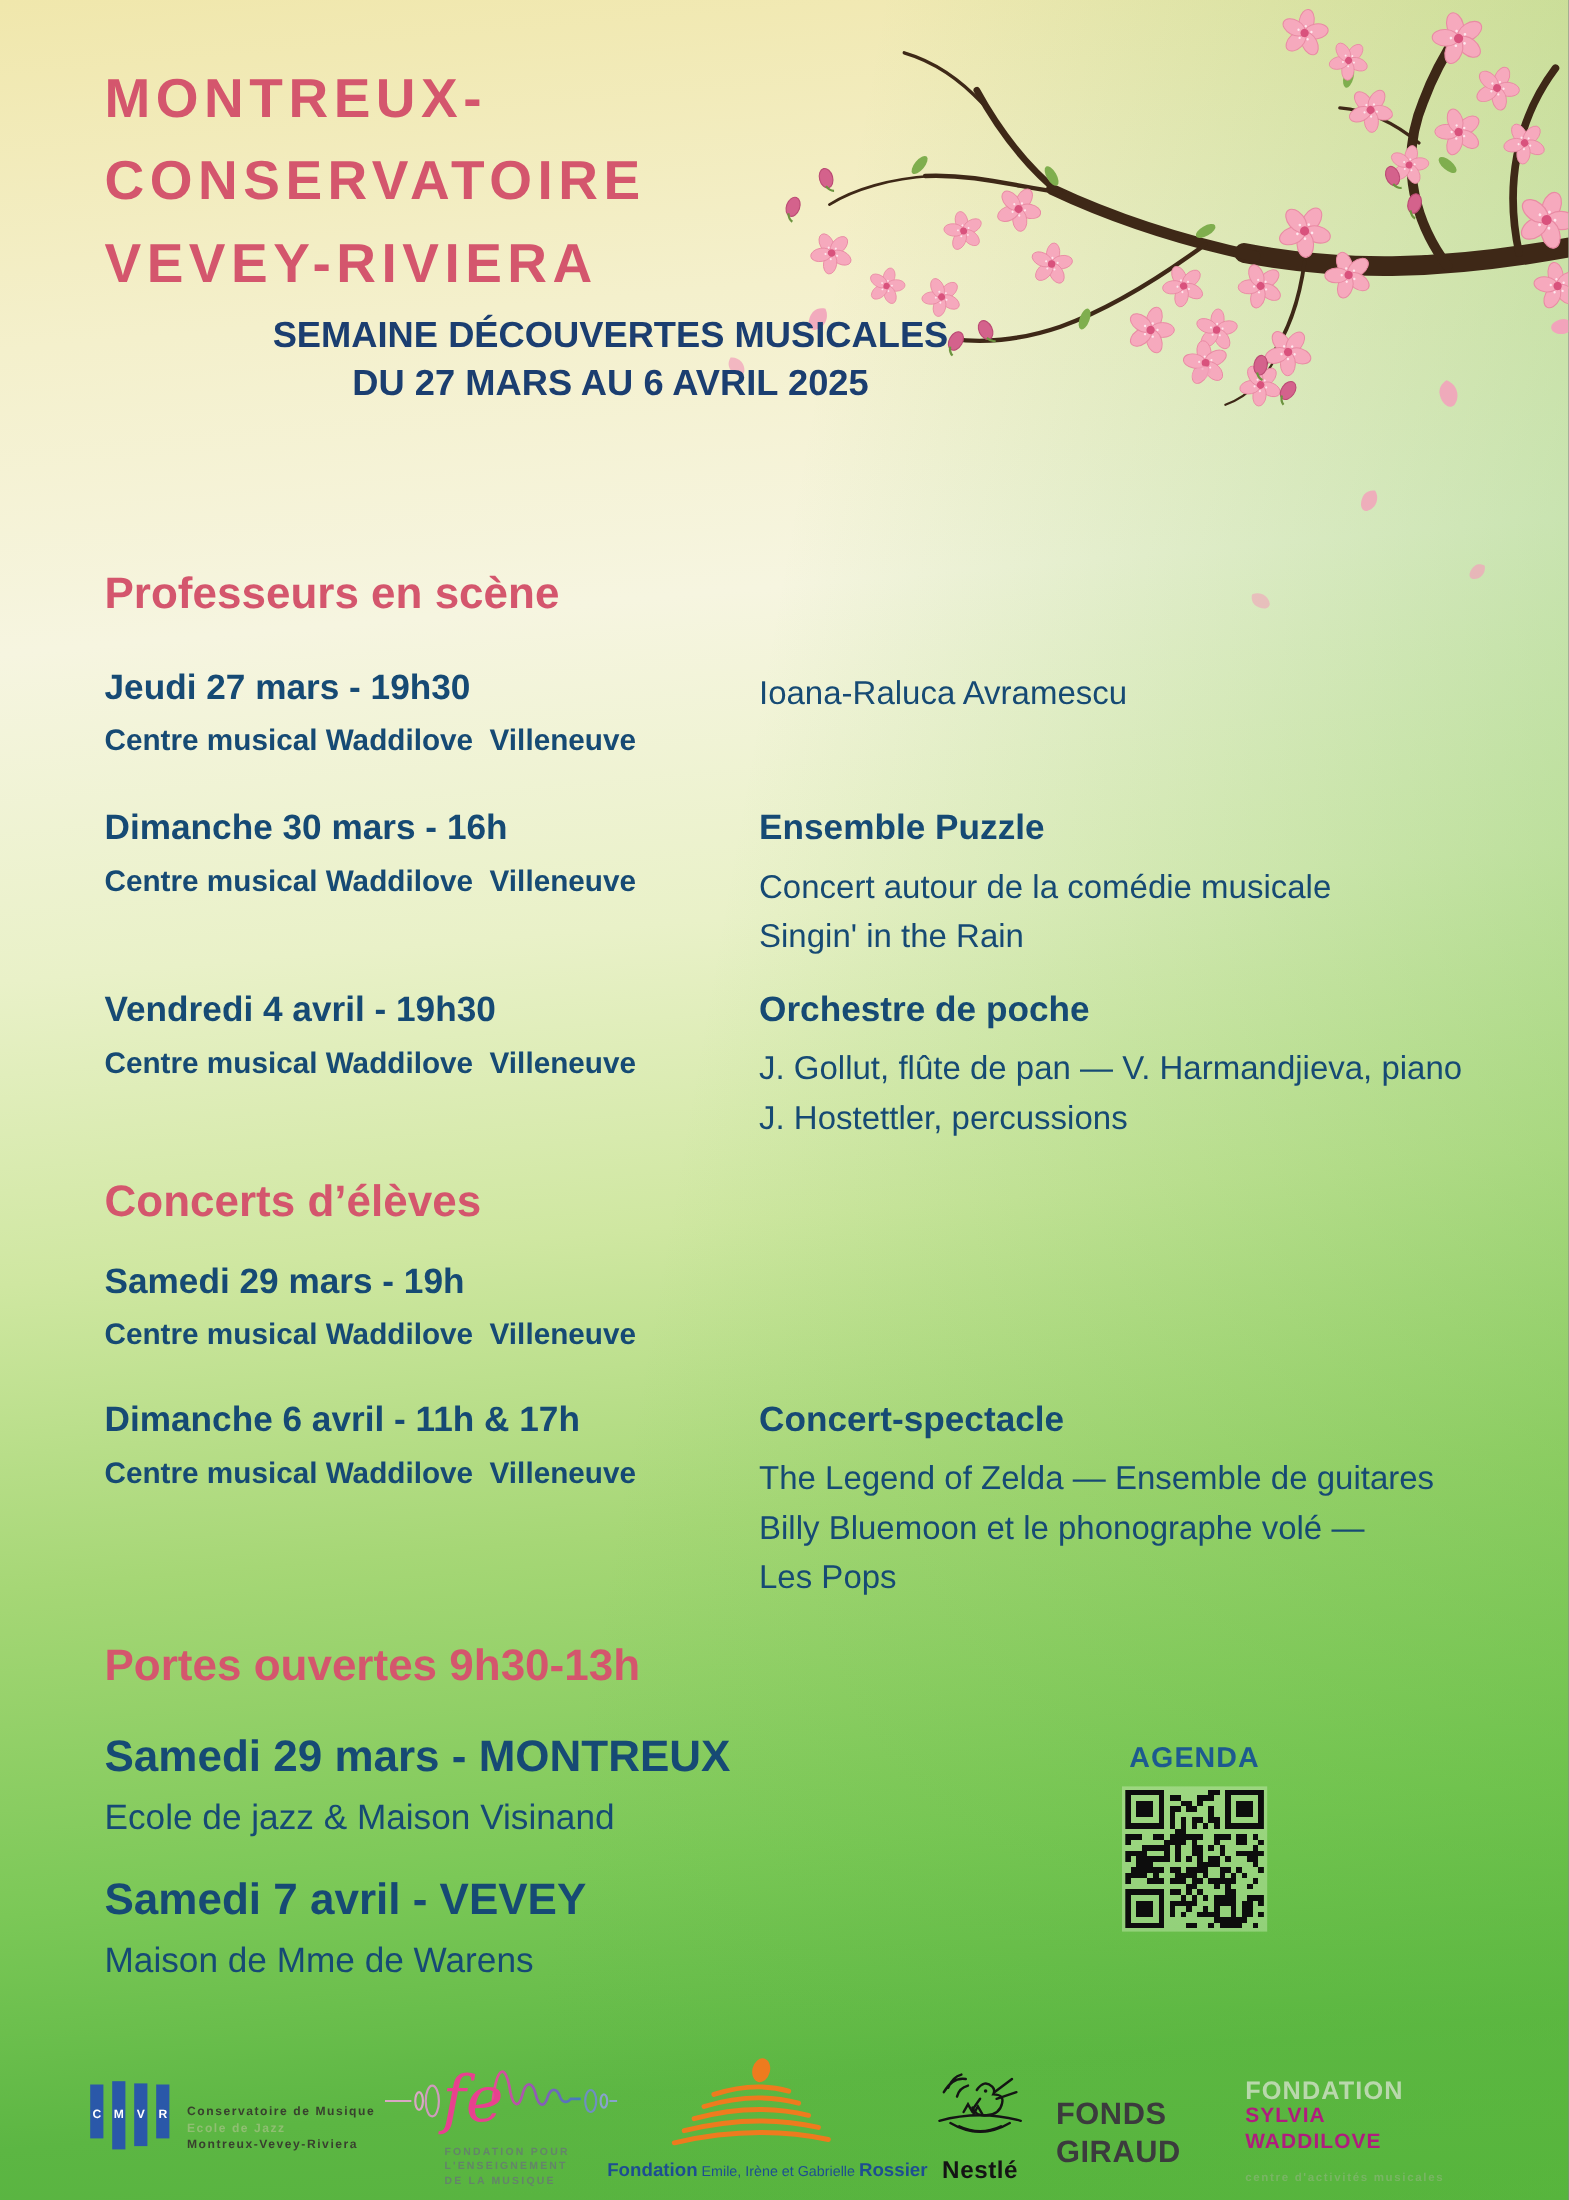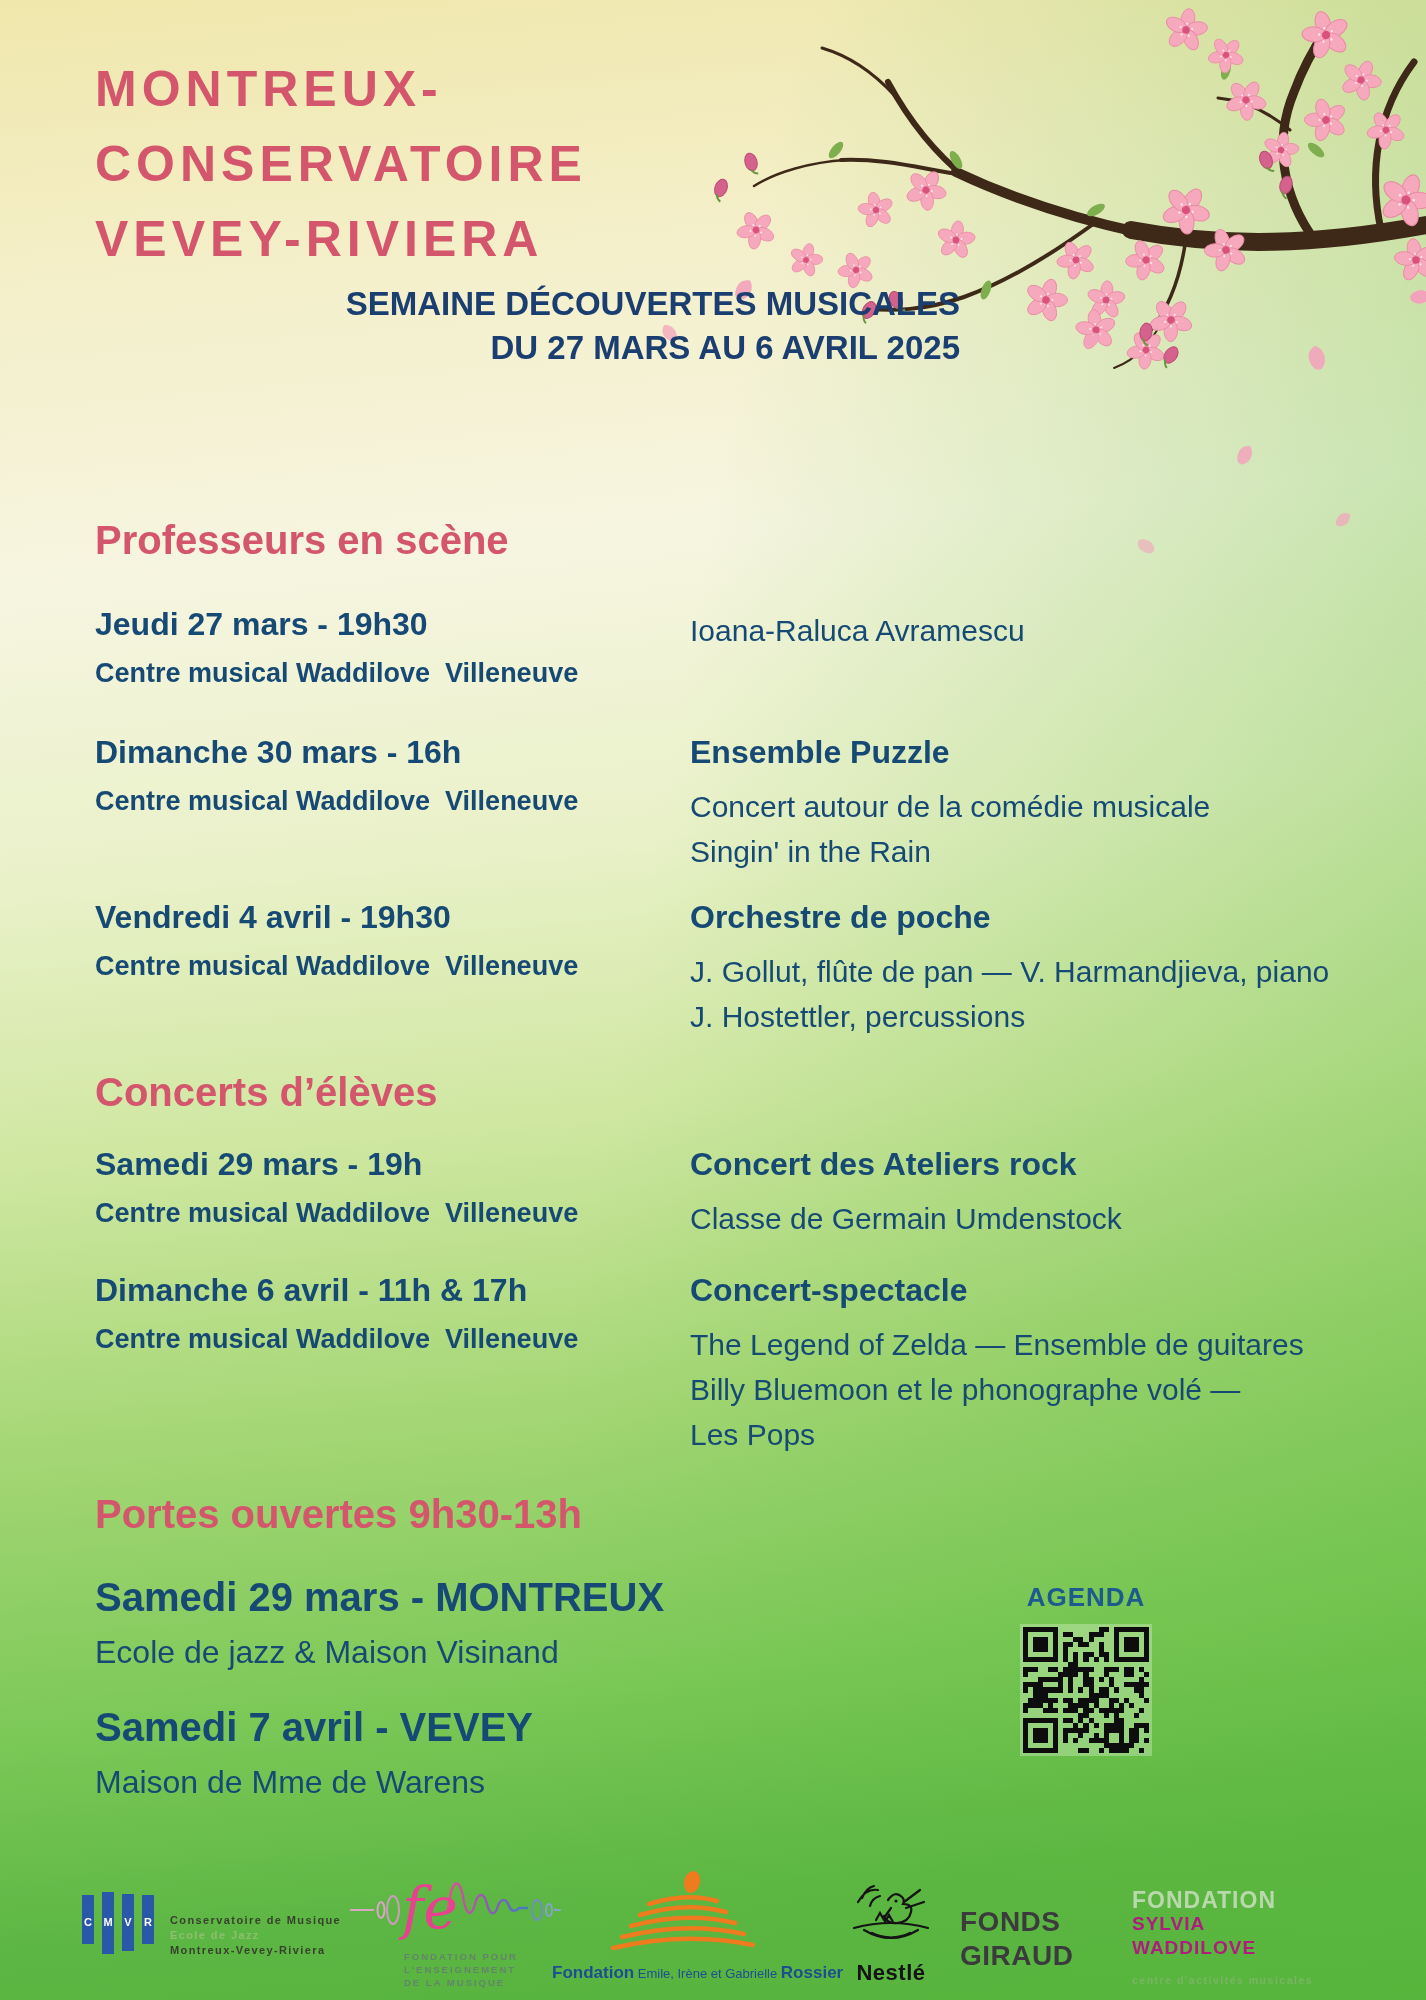--- a/index.html
+++ b/index.html
@@ -6,21 +6,21 @@
   .poster{
     position:relative;width:1426px;height:2000px;overflow:hidden;
     font-family:"Liberation Sans", sans-serif;
     background:
       linear-gradient(100deg, rgba(90,185,60,0) 45%, rgba(90,185,60,0.40) 100%),
       linear-gradient(175deg,#f0e7ac 0%,#f4f0cc 15%,#f6f5e0 28%,#e9f1c8 42%,#cfe7a1 55%,#a6d776 68%,#7bc857 82%,#5cb643 92%,#55b23d 100%);
   }
   .abs{position:absolute;}
   
   .title{left:95px;top:52px;color:#d4566d;font-weight:700;font-size:50px;line-height:75px;letter-spacing:5px;}
-  .subtitle{left:150px;top:282px;width:810px;text-align:right;color:#1b3e70;font-weight:700;font-size:33px;line-height:44px;}
+  .subtitle{left:150px;top:282px;width:810px;text-align:center;color:#1b3e70;font-weight:700;font-size:33px;line-height:44px;}
   
   .section-heading{left:95px;color:#d4566d;font-weight:700;font-size:40px;}
   .event-row{left:95px;width:1305px;display:grid;grid-template-columns:595px 1fr;color:#164a74;}
   .ev-date,.ev-title{font-size:32px;font-weight:700;line-height:48px;}
   .ev-venue{font-size:27px;font-weight:700;margin-top:10px;}
   .ev-details{margin-top:8px;}
   .ev-detail{font-size:30px;font-weight:400;line-height:45px;}
   .open-item{left:95px;color:#164a74;}
   .open-date{font-size:40px;font-weight:700;line-height:50px;}
   .open-venue{font-size:32px;font-weight:400;margin-top:12px;}
@@ -201,26 +201,20 @@
       </div>
     </div>
   </div>
 
   <div class="abs section-heading" style="top:1070px">Concerts d’élèves</div>
 
   <div class="abs event-row" style="top:1140px">
     <div>
       <div class="ev-date">Samedi 29 mars - 19h</div>
       <div class="ev-venue">Centre musical Waddilove&nbsp; Villeneuve</div>
-    </div>
-    <div>
-      <div class="ev-title">Concert des Ateliers rock</div>
-      <div class="ev-details">
-        <div class="ev-detail">Classe de Germain Umdenstock</div>
-      </div>
     </div>
   </div>
 
   <div class="abs event-row" style="top:1266px">
     <div>
       <div class="ev-date">Dimanche 6 avril - 11h &amp; 17h</div>
       <div class="ev-venue">Centre musical Waddilove&nbsp; Villeneuve</div>
     </div>
     <div>
       <div class="ev-title">Concert-spectacle</div>

